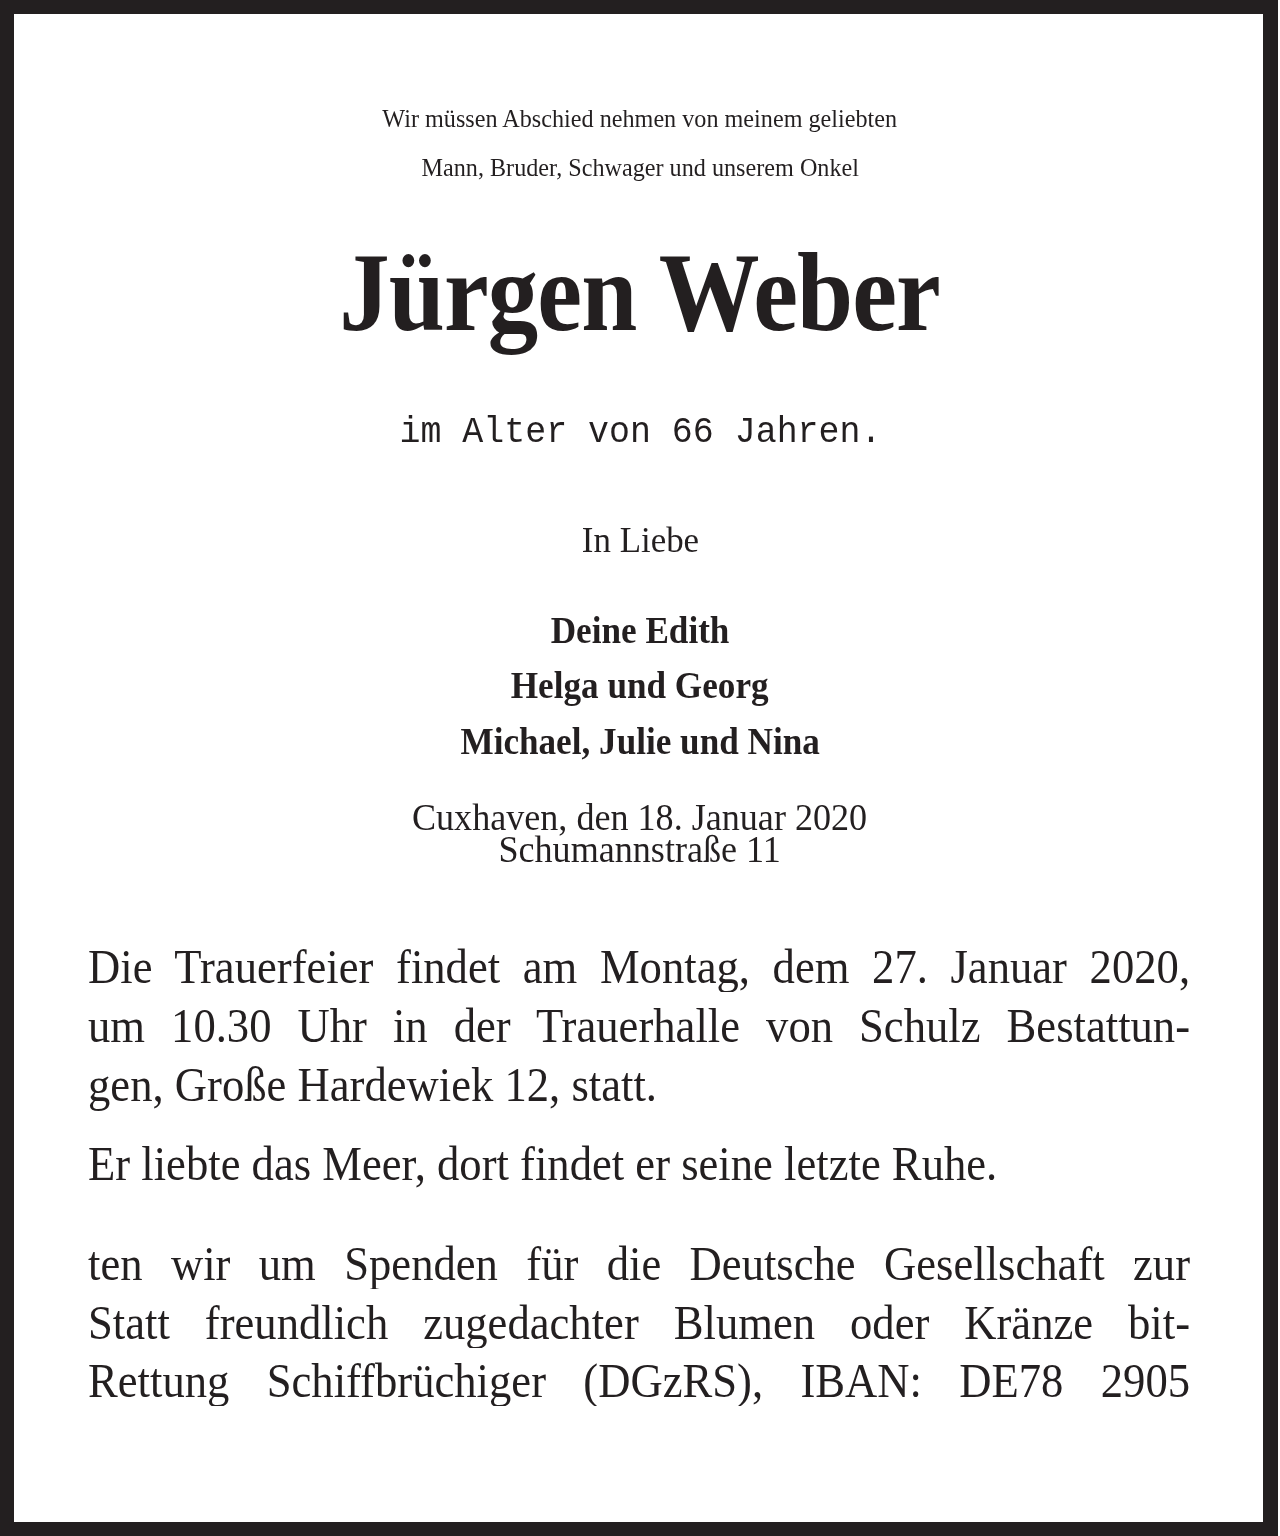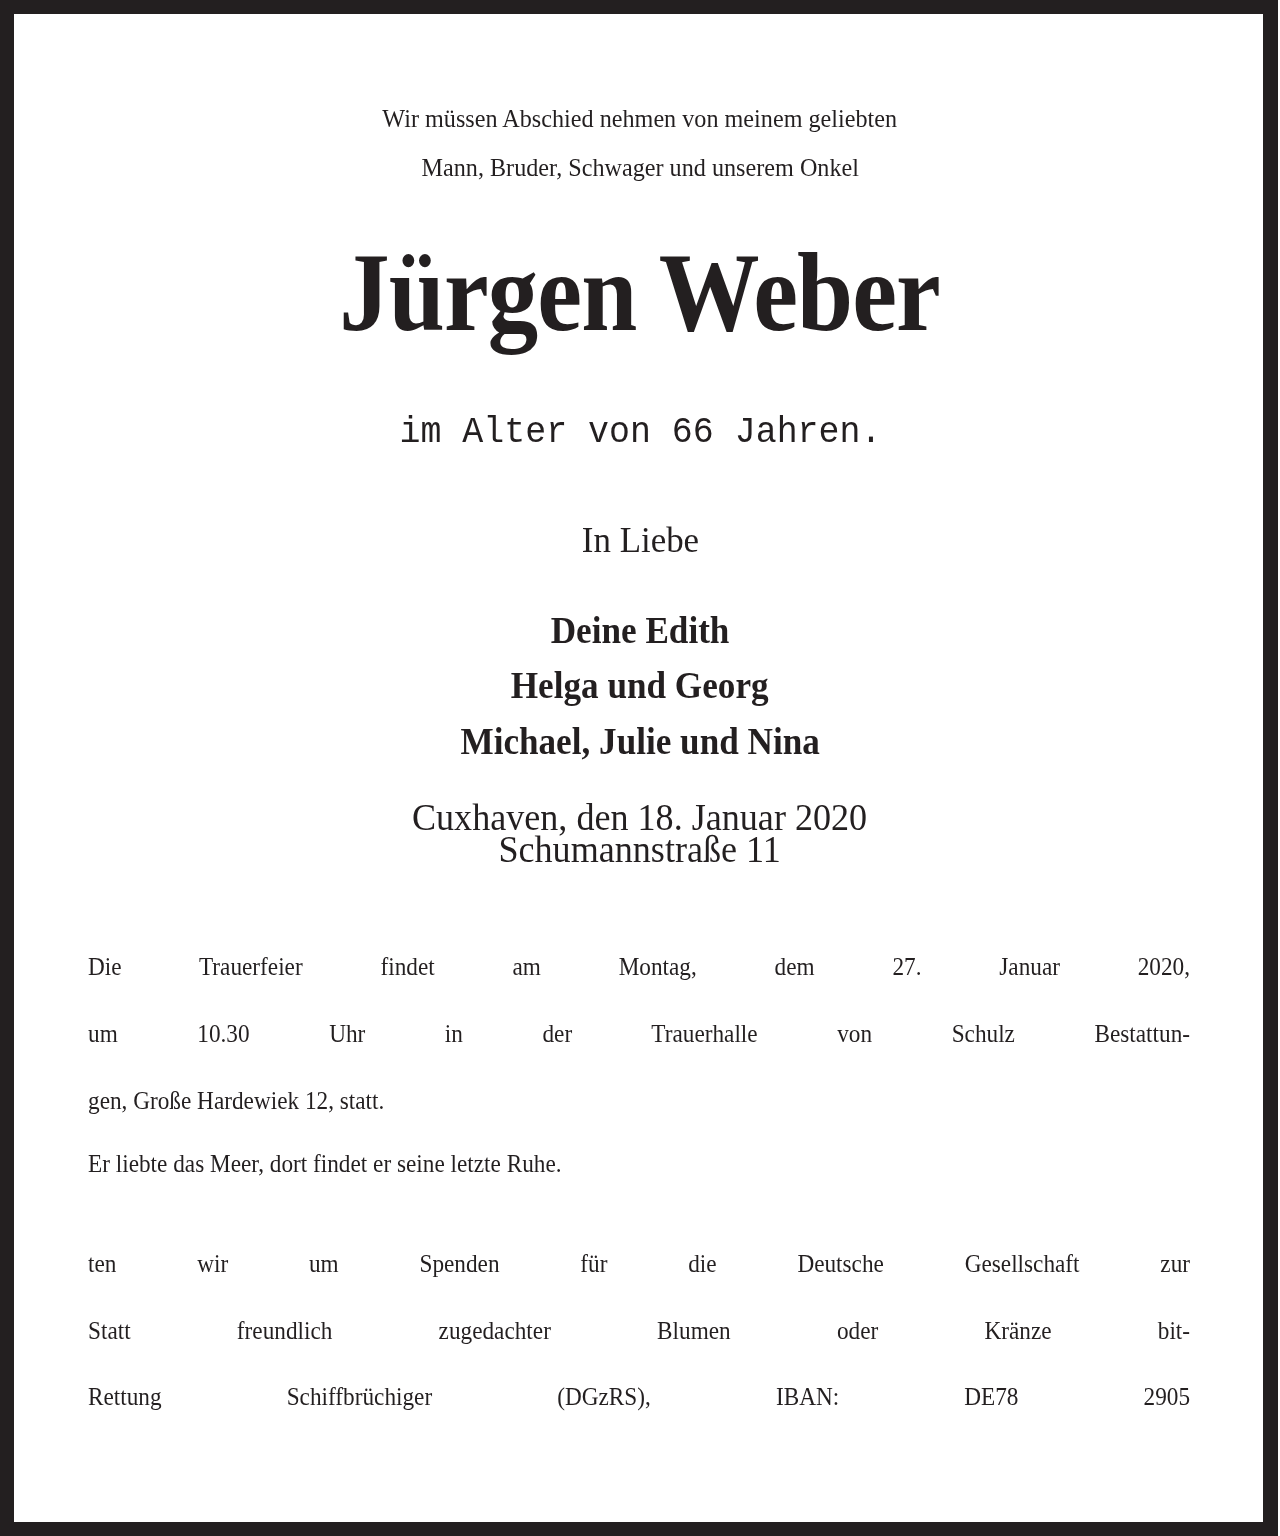--- a/index.html
+++ b/index.html
@@ -33,21 +33,21 @@
   .title .cond { transform: scaleX(0.9); }
   .regular { font-size: 36px; line-height: 40px; }
   .regular .cond { transform: scaleX(0.97); }
   .names { font-size: 37px; line-height: 56px; font-weight: bold; margin-top: 27px; }
   .names .cond { transform: scaleX(0.95); }
   .place { font-size: 38px; line-height: 49px; }
   .place .cond { transform: scaleX(0.95); }
 
   .para {
     position: absolute; left: 88px; width: 1102px;
-    font-size: 25px; line-height: 50px;
+    font-size: 48px; line-height: 50px;
   }
   .para .pline {
     display: block; width: 1102px; white-space: nowrap; overflow: visible;
   }
   .para .pline .inner {
     display: inline-block; transform-origin: left center; transform: scaleX(0.93);
     white-space: nowrap;
   }
   .para .pline.just .inner {
     width: 1185px; text-align: justify; text-align-last: justify; white-space: normal;

